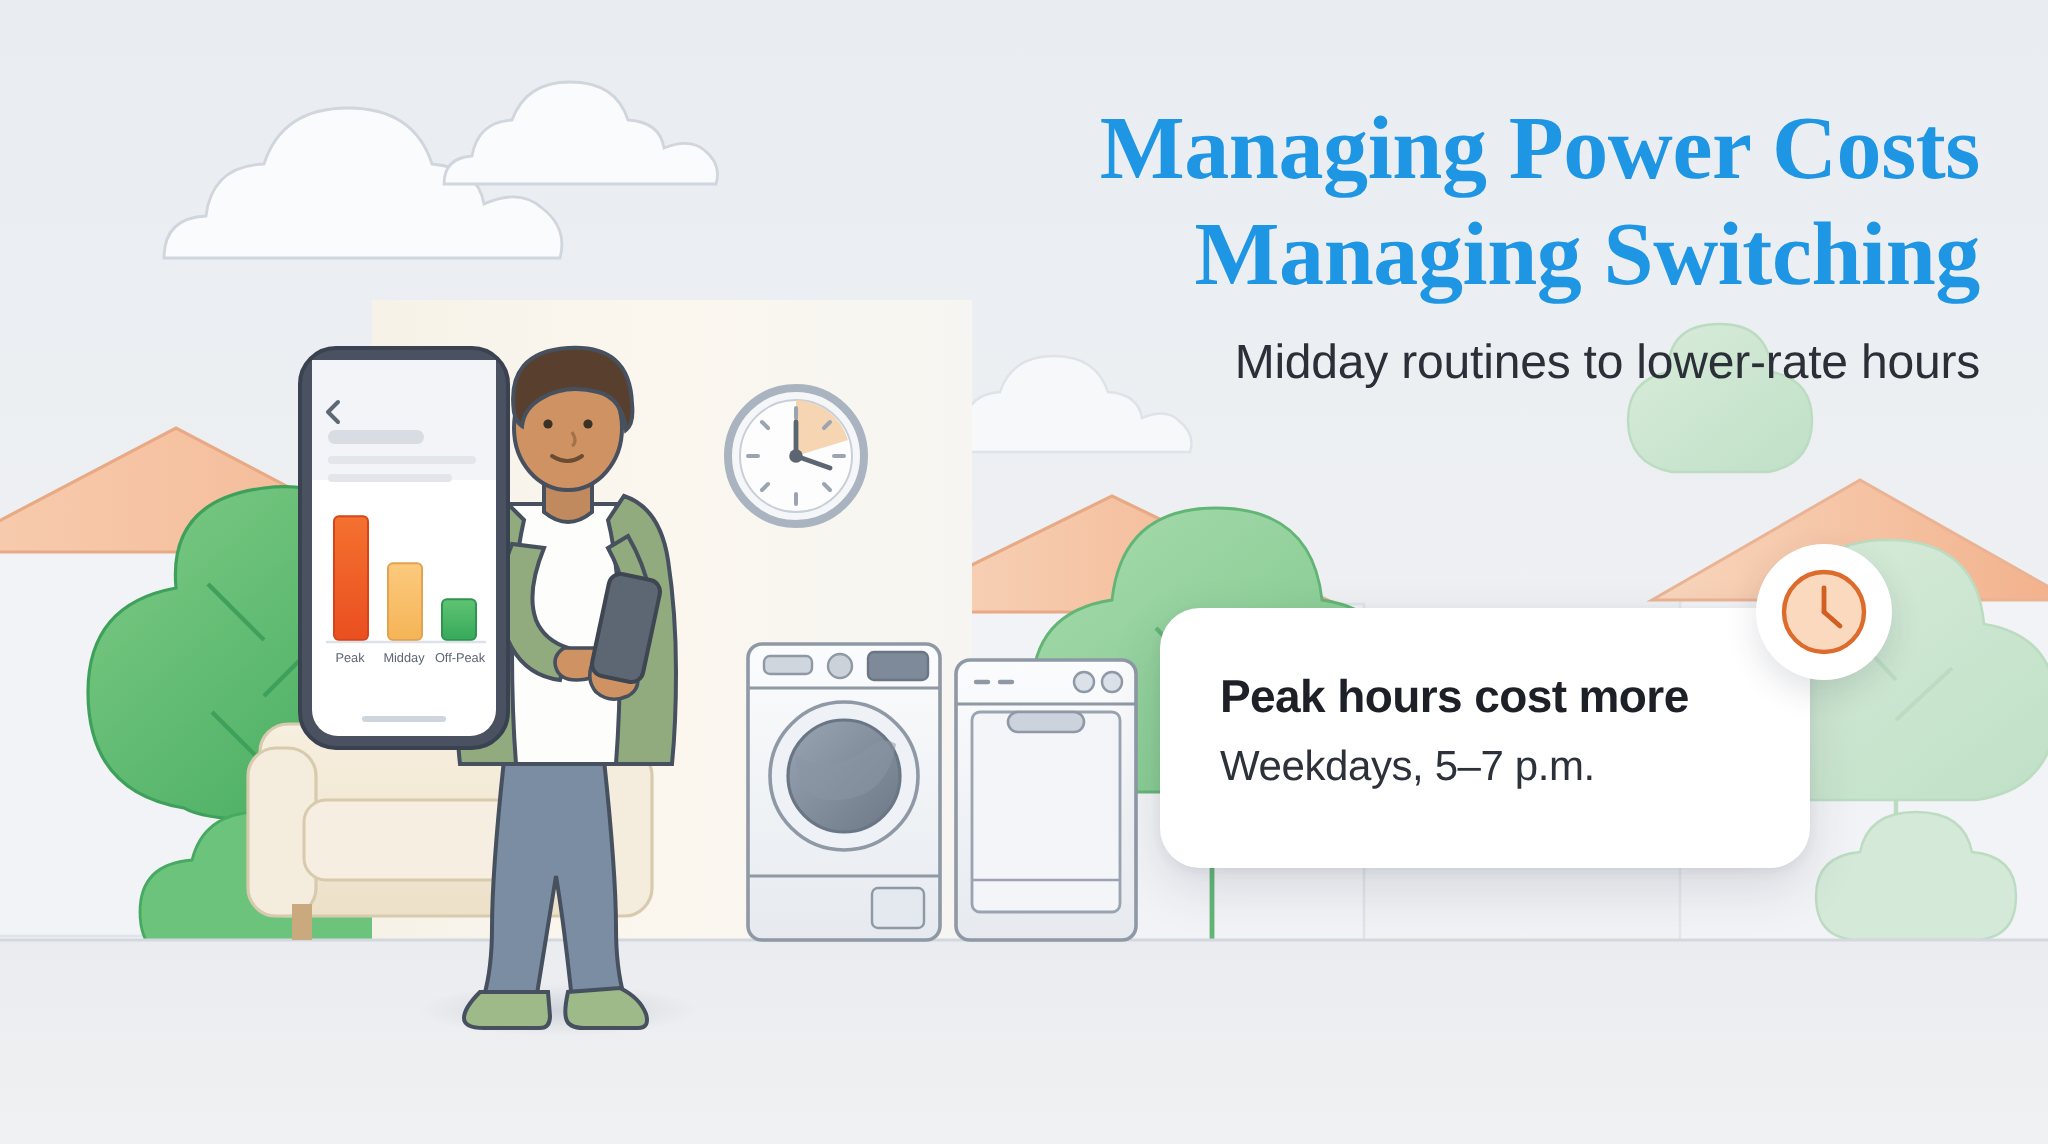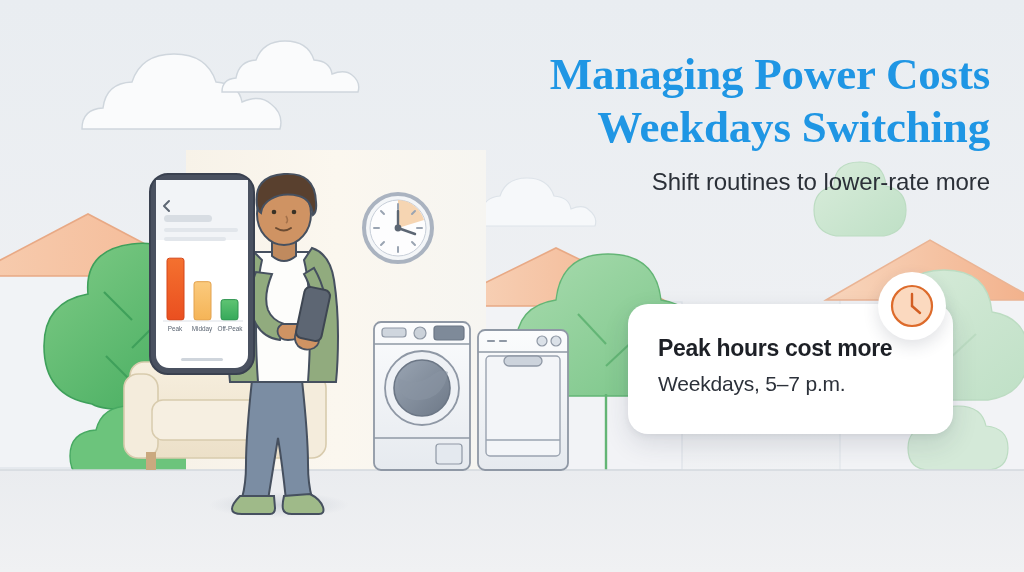--- a/index.html
+++ b/index.html
@@ -28,21 +28,21 @@
     text-align:right;
     font-family:"Liberation Sans", sans-serif;
     font-weight:400;
     font-size:24px;
     color:#2b3038;
     letter-spacing:-0.1px;
   }
 
   
   .card{
-    position:absolute;left:628px;top:304px;width:325px;height:130px;
+    position:absolute;left:580px;top:304px;width:325px;height:130px;
     background:#ffffff;border-radius:20px;
     box-shadow:0 10px 26px rgba(40,50,70,.13), 0 2px 6px rgba(40,50,70,.07);
   }
   .card-title{
     position:absolute;left:30px;top:31px;
     font-size:23px;font-weight:700;color:#1d2026;letter-spacing:-0.3px;
     font-family:"Liberation Sans", sans-serif;
   }
   .card-sub{
     position:absolute;left:30px;top:68px;
@@ -301,23 +301,23 @@
         <text x="202" y="331" font-family="Liberation Sans, sans-serif" font-size="6.4" fill="#5c6673" text-anchor="middle">Midday</text>
         <text x="230" y="331" font-family="Liberation Sans, sans-serif" font-size="6.4" fill="#5c6673" text-anchor="middle">Off-Peak</text>
       </g>
       <rect x="181" y="358" width="42" height="3" rx="1.5" fill="#cfd5dc"></rect>
     </g>
 
   </svg>
 
   <div class="headline">
     <span>Managing Power Costs</span>
-    <span class="l2">Weekdays Switching</span>
+    <span class="l2">Managing Switching</span>
   </div>
-  <div class="subtitle">Shift routines to lower-rate more</div>
+  <div class="subtitle">Midday routines to lower-rate hours</div>
 
   <div class="card">
     <div class="card-title">Peak hours cost more</div>
     <div class="card-sub">Weekdays, 5–7 p.m.</div>
   </div>
 
   <div class="clock-badge">
     <svg width="48" height="48" viewBox="0 0 48 48">
       <circle cx="24" cy="24" r="20" fill="#fbd9bf" stroke="#dd6b2b" stroke-width="2.2"></circle>
       <line x1="24" y1="24" x2="24" y2="12" stroke="#d35e22" stroke-width="2.4" stroke-linecap="round"></line>

